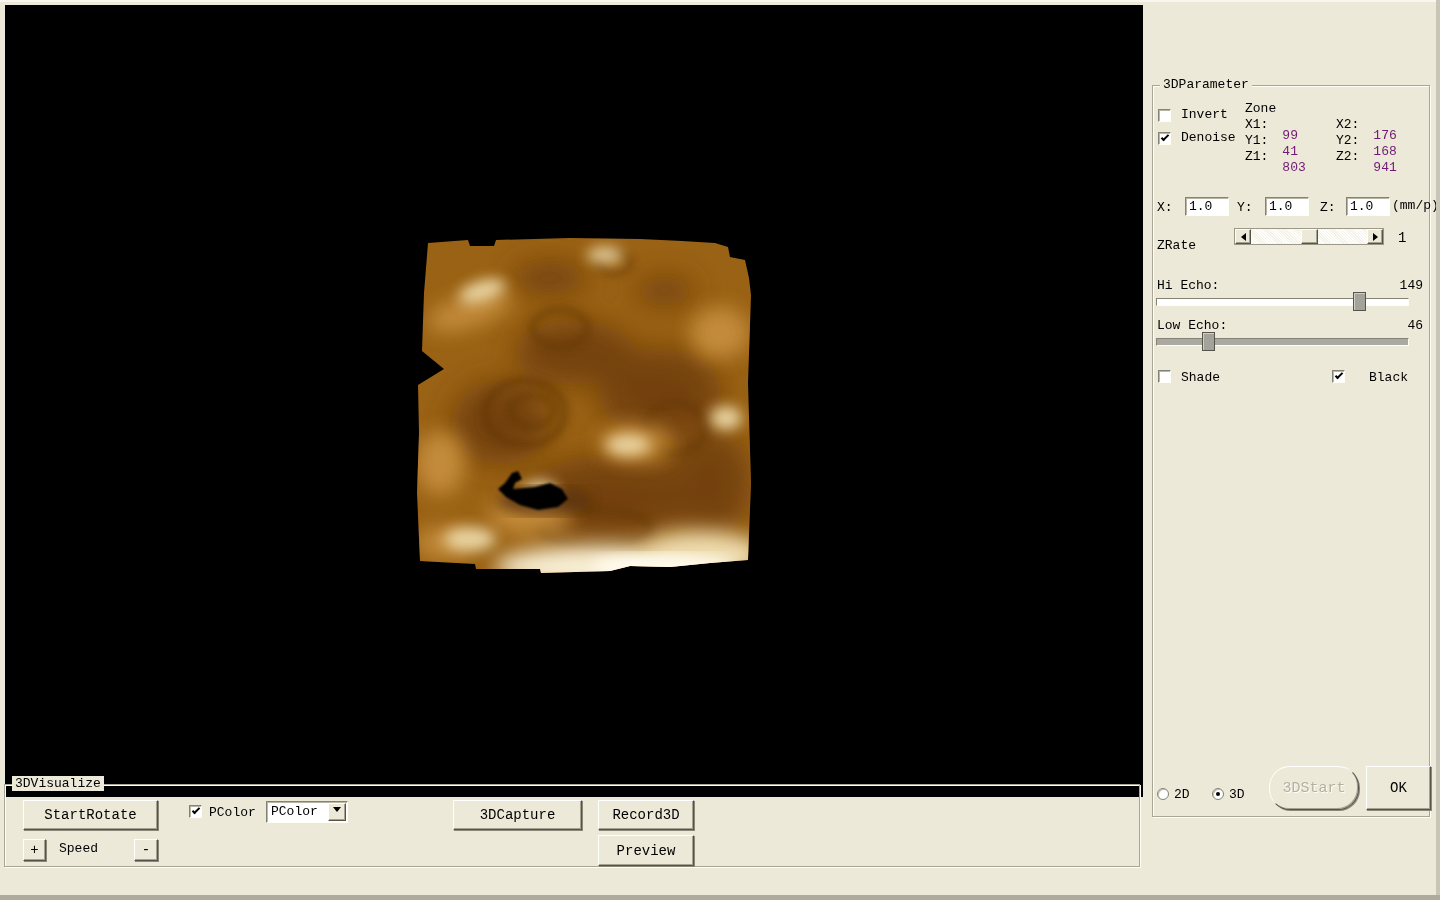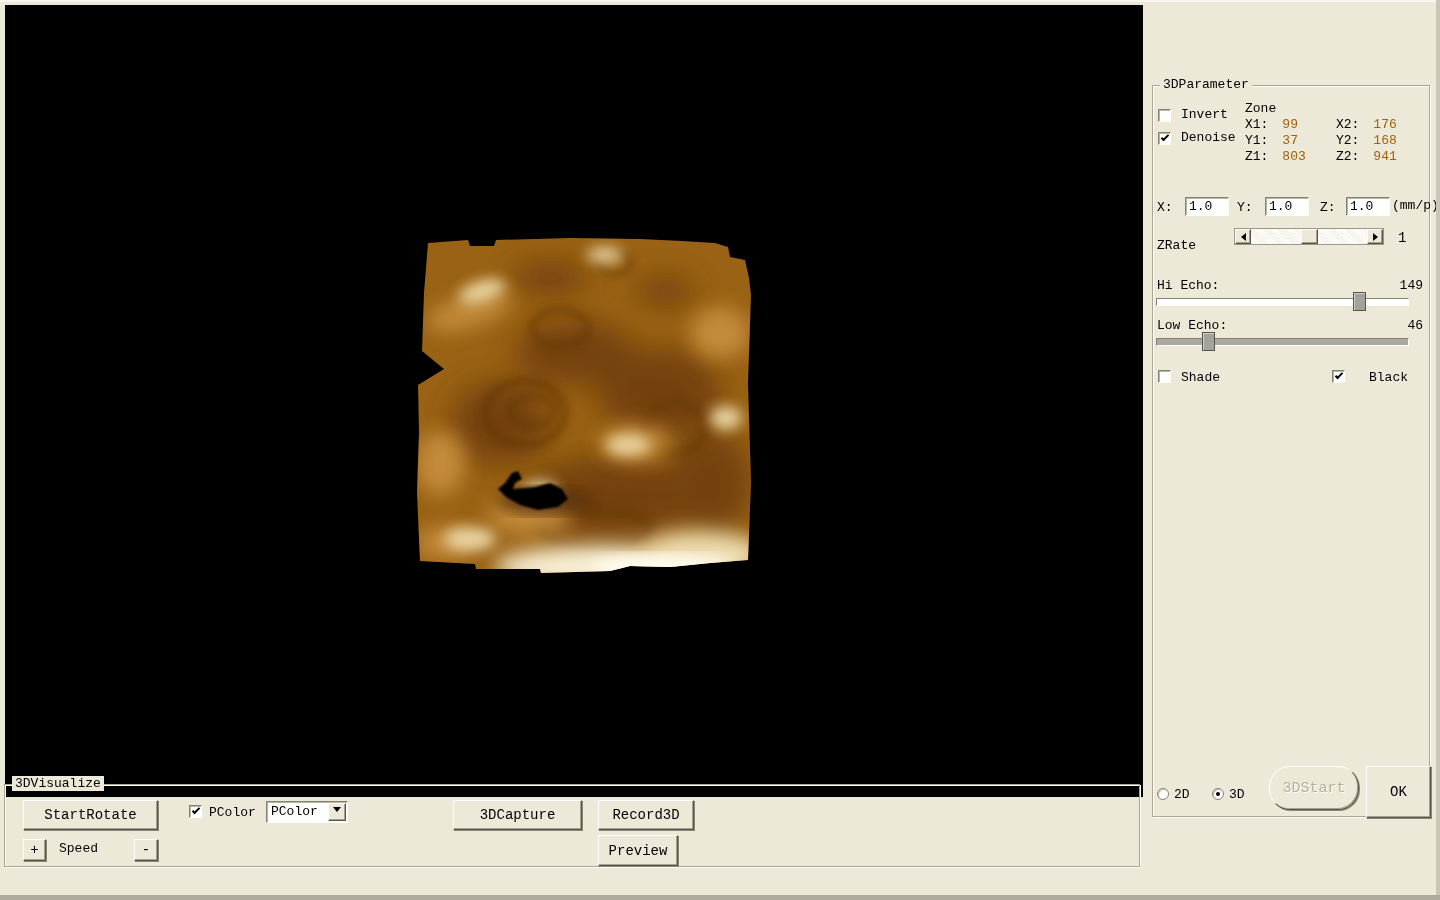--- a/index.html
+++ b/index.html
@@ -74,21 +74,21 @@
   .radio .dot { display:none; position:absolute; left:3px; top:3px; width:4px; height:4px;
     border-radius:50%; background:#000; }
   .radio.checked .dot { display:block; }
 
   .lbl { position:absolute; white-space:pre; line-height:14px; }
 
   
   .zone-grid { position:absolute; left:92px; top:31px; width:182px; }
   .zone-row { display:flex; height:16px; line-height:16px; }
   .zone-row .zl  { width:39px; }
-  .zone-row .zv  { width:56px; color:#a16207; }
+  .zone-row .zv  { width:56px; color:#701a75;margin-top:11px; }
 
   
   .scrollbar { position:absolute; left:81px; top:142px; width:150px; height:17px;
     border:1px solid #9b9887; background:#f4f2e6;
     background-image:repeating-linear-gradient(45deg,#fff 0 1px,transparent 1px 2px); }
   .sb-btn { position:absolute; top:0; width:16px; height:15px; background:#ece9d8;
     border:1px solid; border-color:#fff #55534a #55534a #fff;
     box-shadow:inset -1px -1px 0 #a5a28f;
     display:flex; align-items:center; justify-content:center; }
   .sb-left  { left:0; }
@@ -209,21 +209,21 @@
   <span class="lbl" style="left:92px; top:16px;">Zone</span>
   <div class="zone-grid">
     <div class="zone-row">
       <span class="zl">X1:</span>
       <span class="zv">99</span>
       <span class="zl">X2:</span>
       <span class="zv">176</span>
     </div>
     <div class="zone-row">
       <span class="zl">Y1:</span>
-      <span class="zv">37</span>
+      <span class="zv">41</span>
       <span class="zl">Y2:</span>
       <span class="zv">168</span>
     </div>
     <div class="zone-row">
       <span class="zl">Z1:</span>
       <span class="zv">803</span>
       <span class="zl">Z2:</span>
       <span class="zv">941</span>
     </div>
   </div>
@@ -268,21 +268,21 @@
   <span class="lbl" style="left:202px; top:285px;margin-left:14px;">Black</span>
 
   <span class="radio" style="left:4px; top:702px;"></span>
   <span class="lbl" style="left:21px; top:702px;">2D</span>
   <span class="radio checked" style="left:59px; top:702px;">
       <span class="dot"></span>
     </span>
   <span class="lbl" style="left:76px; top:702px;">3D</span>
 
   <button class="btn checked" style="left:116px; top:680px; width:90px; height:44px; font-size:15px;">3DStart</button>
-  <button class="btn" style="left:213px; top:680px; width:65px; height:52px;">OK</button>
+  <button class="btn" style="left:213px; top:680px; width:65px; height:44px;">OK</button>
 </div>
 
 <div class="groupbox gb-vis">
   <span class="gb-label">3DVisualize</span>
 
   <button class="btn" style="left:18px; top:15px; width:135px; height:30px;">StartRotate</button>
 
   <span class="cb checked" style="left:184px; top:20px;">
       <span class="tick"></span>
     </span>
@@ -294,17 +294,17 @@
       <span class="tri-d"></span>
       </span>
   </div>
 
   <button class="btn" style="left:18px; top:54px; width:23px; height:22px;">+</button>
   <span class="lbl" style="left:54px; top:57px;">Speed</span>
   <button class="btn" style="left:129px; top:54px; width:24px; height:22px;">-</button>
 
   <button class="btn" style="left:448px; top:15px; width:129px; height:30px;">3DCapture</button>
   <button class="btn" style="left:593px; top:15px; width:96px; height:30px;">Record3D</button>
-  <button class="btn" style="left:593px; top:50px; width:80px; height:31px;">Preview</button>
+  <button class="btn" style="left:593px; top:50px; width:96px; height:31px;">Preview</button>
 </div>
 
 <div class="abs frame-right"></div>
 <div class="abs frame-bottom"></div>
 
 </body></html>

